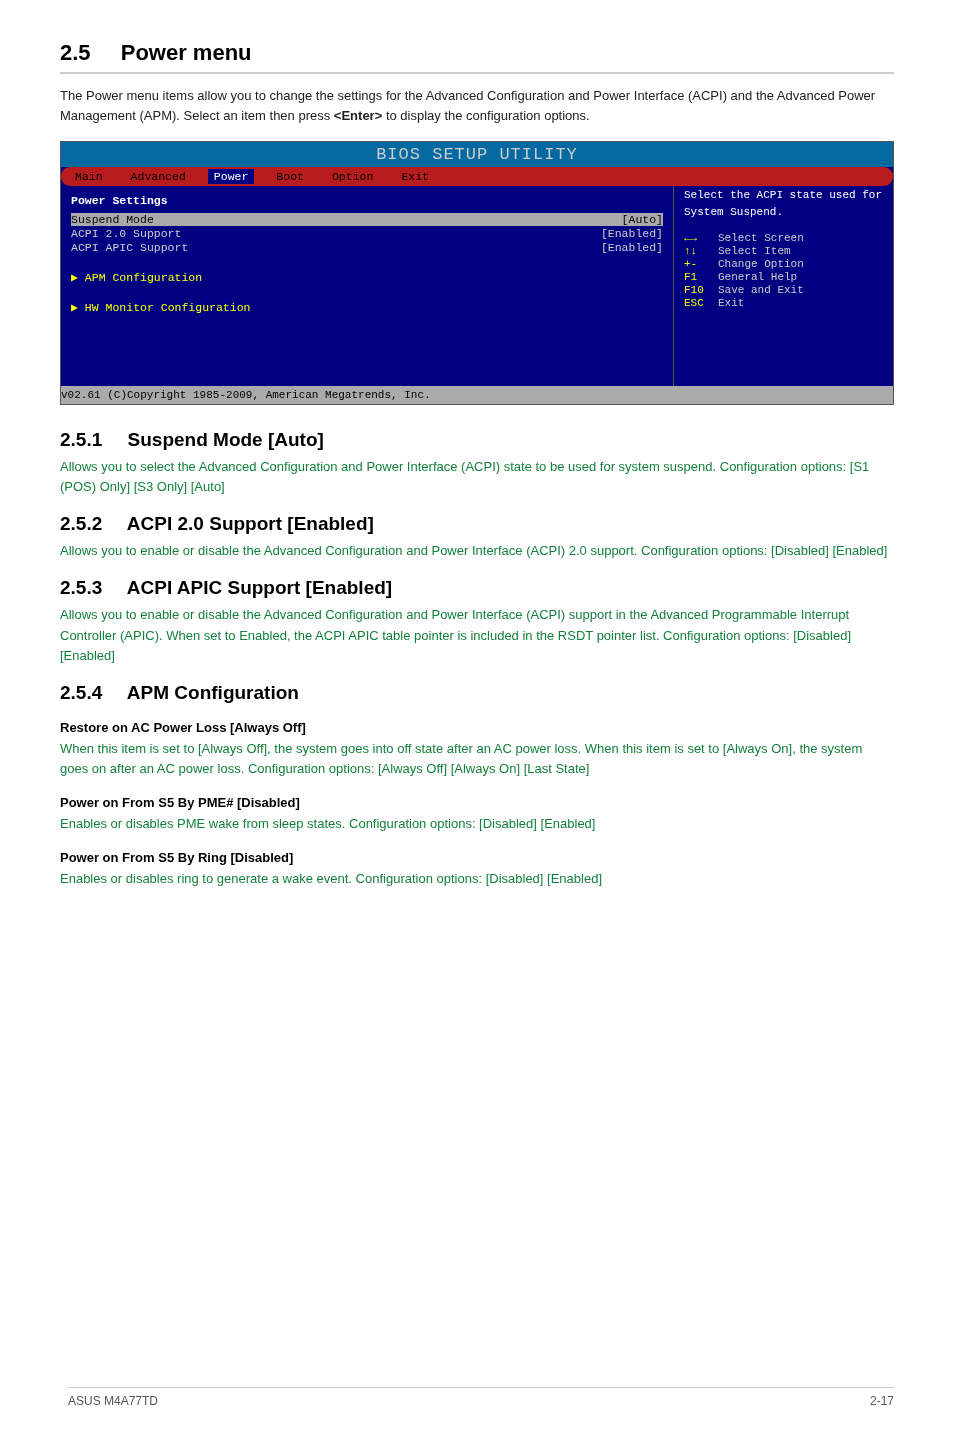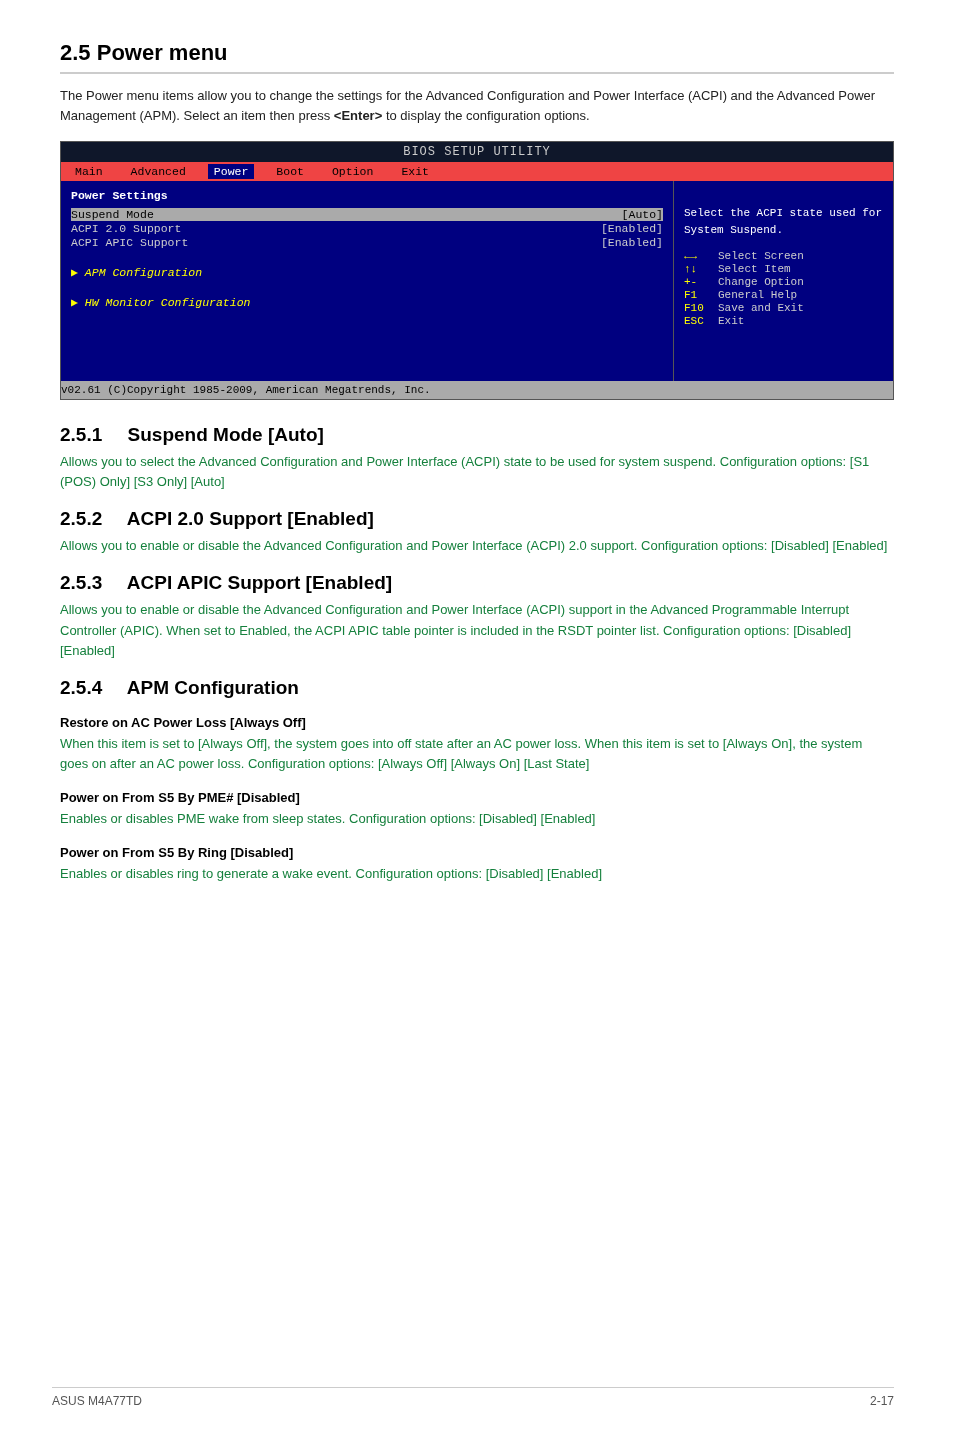--- a/index.html
+++ b/index.html
@@ -15,20 +15,21 @@
 
     
     .section-title {
       font-size: 22px;
       font-weight: bold;
       margin-bottom: 12px;
       border-bottom: 2px solid #ccc;
       padding-bottom: 6px;
     }
     .section-title .num {
+      margin-right: 24px;
     }
 
     .intro-text {
       font-size: 13px;
       line-height: 1.5;
       margin-bottom: 16px;
       color: #222;
     }
     .intro-text strong {
       font-weight: bold;
@@ -39,36 +40,37 @@
       border: 1px solid #555;
       background: #000080;
       color: #ccc;
       font-family: 'Courier New', Courier, monospace;
       font-size: 11.5px;
       margin-bottom: 24px;
       width: 100%;
     }
 
     .bios-titlebar {
-      background: #0f172a;
+      background: #0369a1;
       color: #ccc;
       text-align: center;
       padding: 3px 0;
       font-family: 'Courier New', Courier, monospace;
-      font-size: 12px;
+      font-size: 17px;
       letter-spacing: 1px;
     }
 
     .bios-menubar {
-      background: #ef4444;
+      background: #b91c1c;
       color: #000;
       display: flex;
       flex-direction: row;
       padding: 2px 8px;
       gap: 16px;
+      border-radius: 9px;
     }
     .bios-menubar .menu-item {
       color: #000;
       font-family: 'Courier New', Courier, monospace;
       font-size: 11.5px;
       padding: 1px 6px;
     }
     .bios-menubar .menu-item.active {
       background: #000080;
       color: #fff;
@@ -89,21 +91,21 @@
       font-family: 'Courier New', Courier, monospace;
       font-size: 11.5px;
     }
 
     .bios-right {
       width: 220px;
       background: #000080;
       color: #ccc;
       font-family: 'Courier New', Courier, monospace;
       font-size: 11.5px;
-      padding: 24px 10px;
+      padding: 1px 10px;
       border-left: 1px solid #555;
     }
 
     .bios-section-label {
       color: #fff;
       margin-bottom: 6px;
       font-weight: bold;
     }
 
     .bios-item {
@@ -118,21 +120,20 @@
       text-align: center;
     }
     .bios-item .item-label { }
     .bios-item .item-value { color: #ccc; }
     .bios-item.selected .item-value { color: #000; }
 
     .bios-submenu {
       color: #ff0; 
       margin-top: 16px;
       margin-bottom: 1px;
-      font-style: italic;
     }
 
     .bios-help-text {
       color: #fff;
       font-size: 11px;
       line-height: 1.5;
       margin-bottom: 12px;
     }
 
     .bios-legend {
@@ -184,21 +185,21 @@
     .body-text {
       font-size: 13px;
       line-height: 1.55;
       color: #15803d;
       margin-bottom: 8px;
     }
 
     .page-footer {
       position: fixed;
       bottom: 30px;
-      left: 52px;
+      left: 68px;
       right: 60px;
       display: flex;
       justify-content: space-between;
       border-top: 1px solid #ccc;
       padding-top: 6px;
       font-size: 12px;
       color: #555;
     }
   </style>
 </head>

